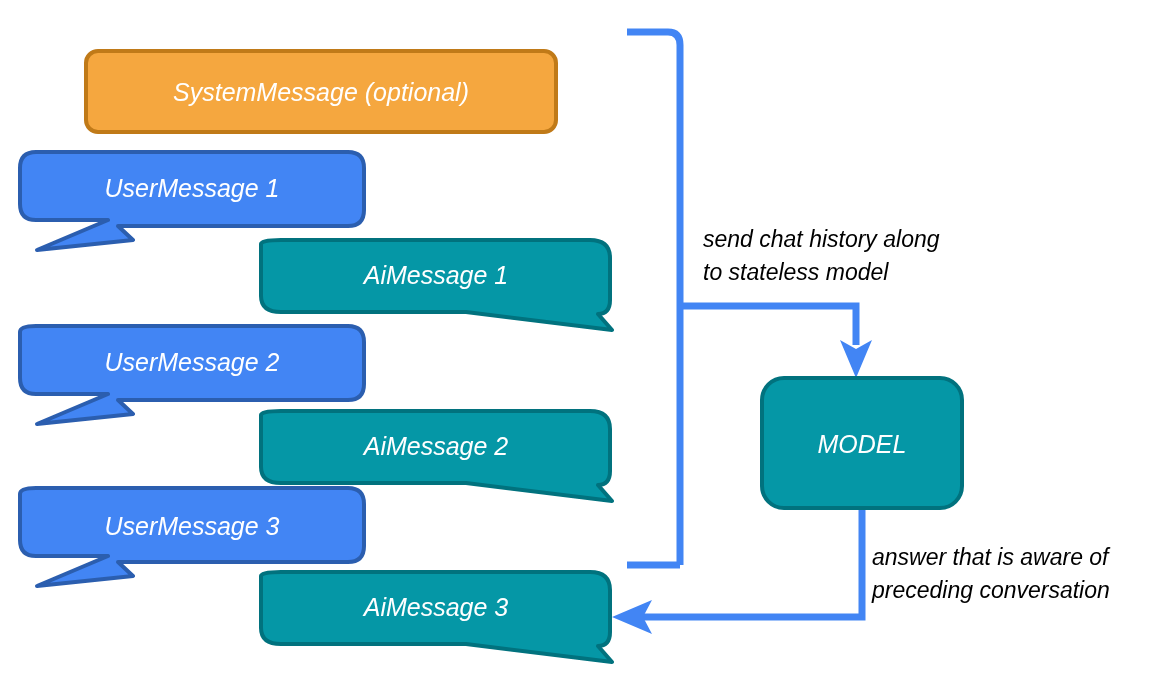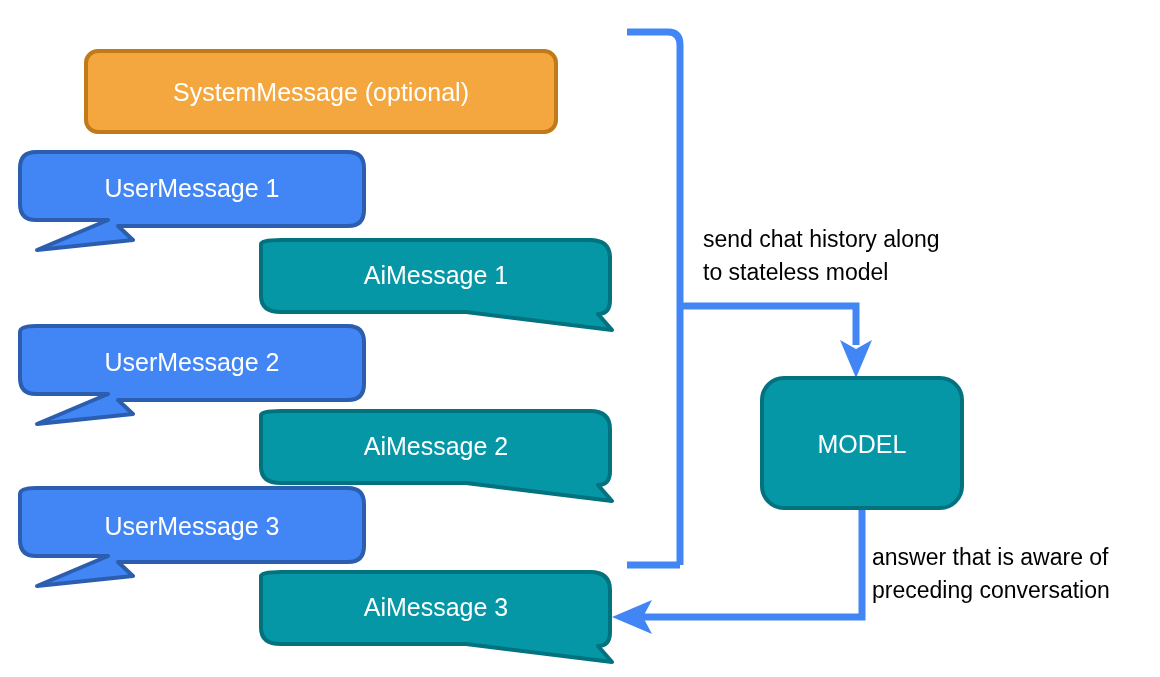--- a/index.html
+++ b/index.html
@@ -9,20 +9,21 @@
   }
   body {
     font-family: "Liberation Sans", sans-serif;
   }
   #canvas {
     position: relative;
     width: 1160px;
     height: 677px;
     background: #ffffff;
     overflow: hidden;
+    font-style: italic;
   }
   #canvas svg.layer {
     position: absolute;
     top: 0;
     left: 0;
     width: 1160px;
     height: 677px;
   }
   .bubble-label {
     fill: #ffffff;

